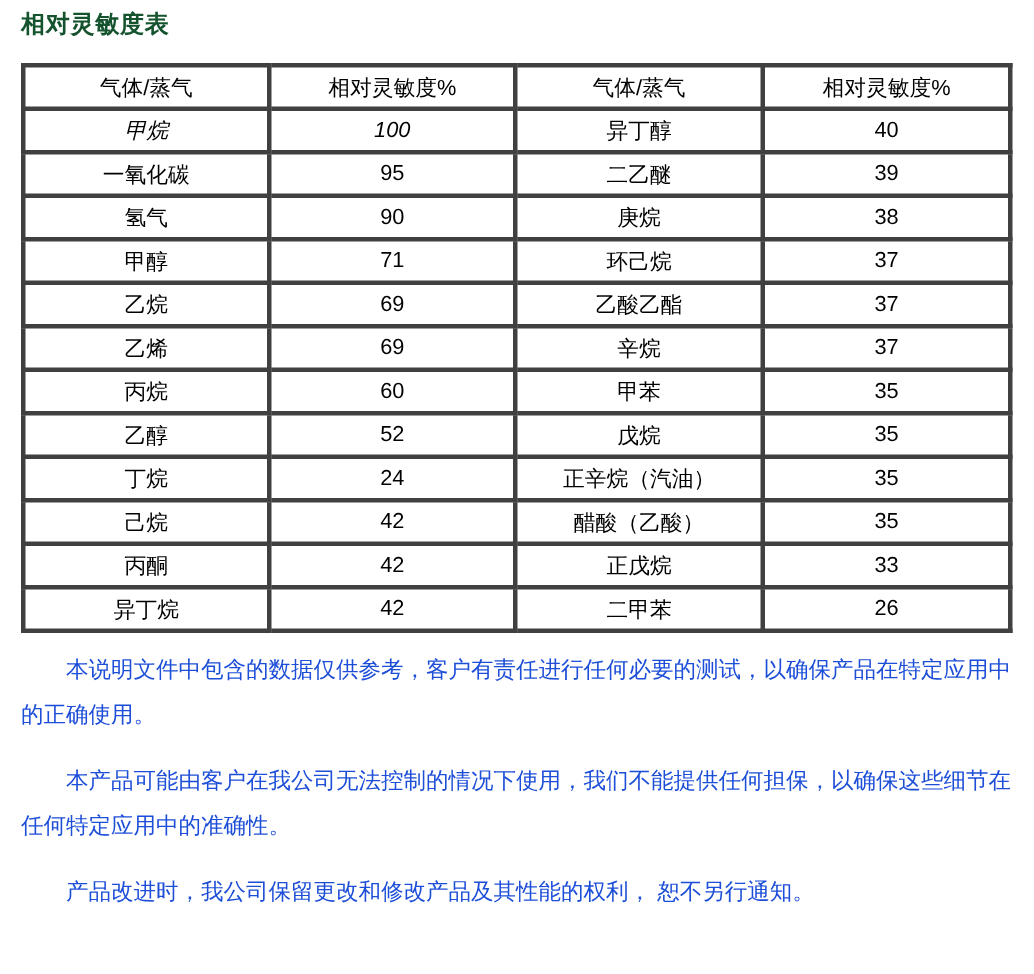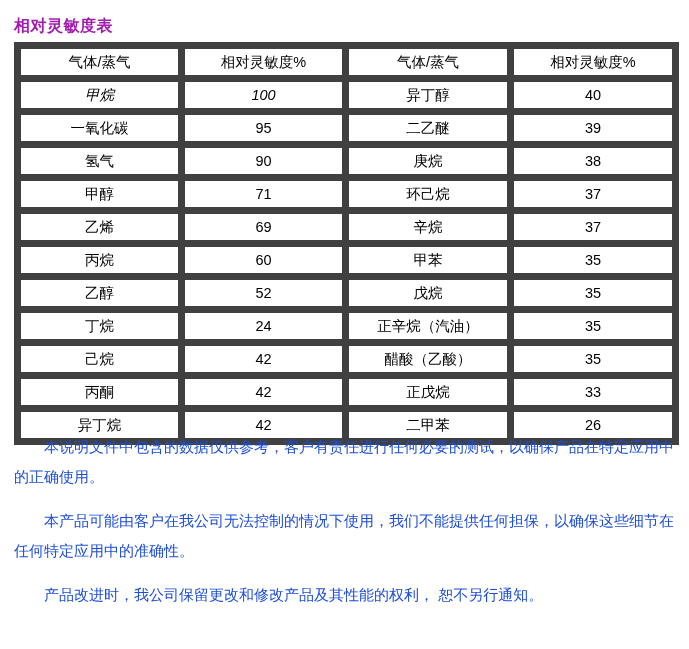--- a/index.html
+++ b/index.html
@@ -17,36 +17,36 @@
   }
   .page {
     position: relative;
     width: 689px;
     height: 649px;
     box-sizing: border-box;
   }
   .doc-title {
     position: absolute;
     left: 14px;
-    top: 16px;
+    top: 6px;
     font-size: 16px;
     font-weight: bold;
-    color: #a21caf;
+    color: #14532d;
     letter-spacing: 0.5px;
   }
   table.sens-table {
     position: absolute;
     left: 14px;
     top: 42px;
     width: 658px;
     border-collapse: collapse;
     table-layout: fixed;
   }
   table.sens-table td, table.sens-table th {
-    border: 7px solid #404040;
+    border: 3px solid #404040;
     text-align: center;
     vertical-align: middle;
     font-size: 14.5px;
     height: 26px;
     padding: 0;
     font-weight: normal;
   }
   table.sens-table th {
     font-weight: normal;
   }
@@ -114,20 +114,26 @@
         <td>庚烷</td>
         <td>38</td>
       </tr>
       <tr>
         <td>甲醇</td>
         <td>71</td>
         <td>环己烷</td>
         <td>37</td>
       </tr>
       <tr>
+        <td>乙烷</td>
+        <td>69</td>
+        <td>乙酸乙酯</td>
+        <td>37</td>
+      </tr>
+      <tr>
         <td>乙烯</td>
         <td>69</td>
         <td>辛烷</td>
         <td>37</td>
       </tr>
       <tr>
         <td>丙烷</td>
         <td>60</td>
         <td>甲苯</td>
         <td>35</td>

